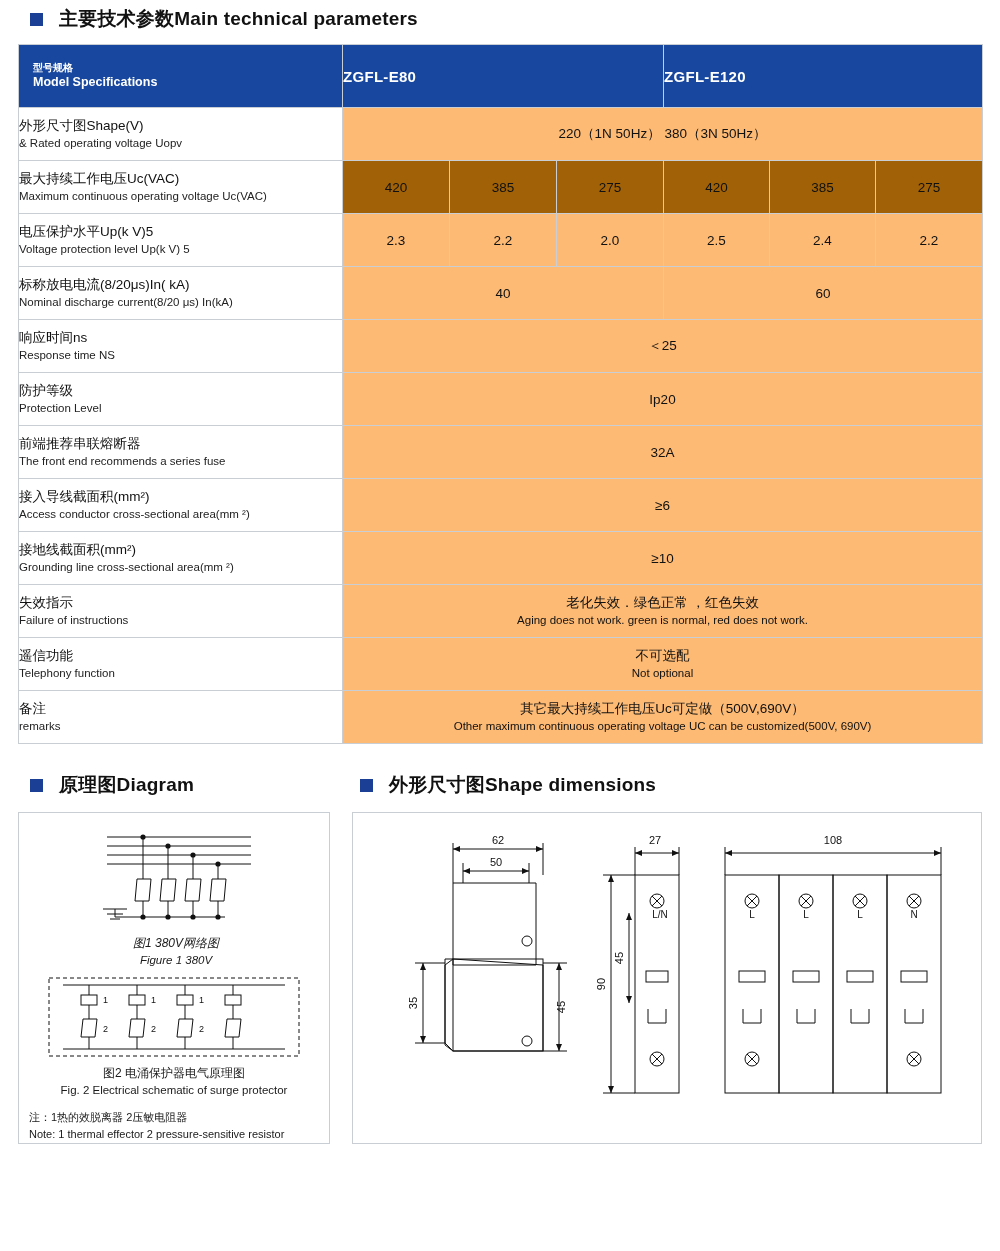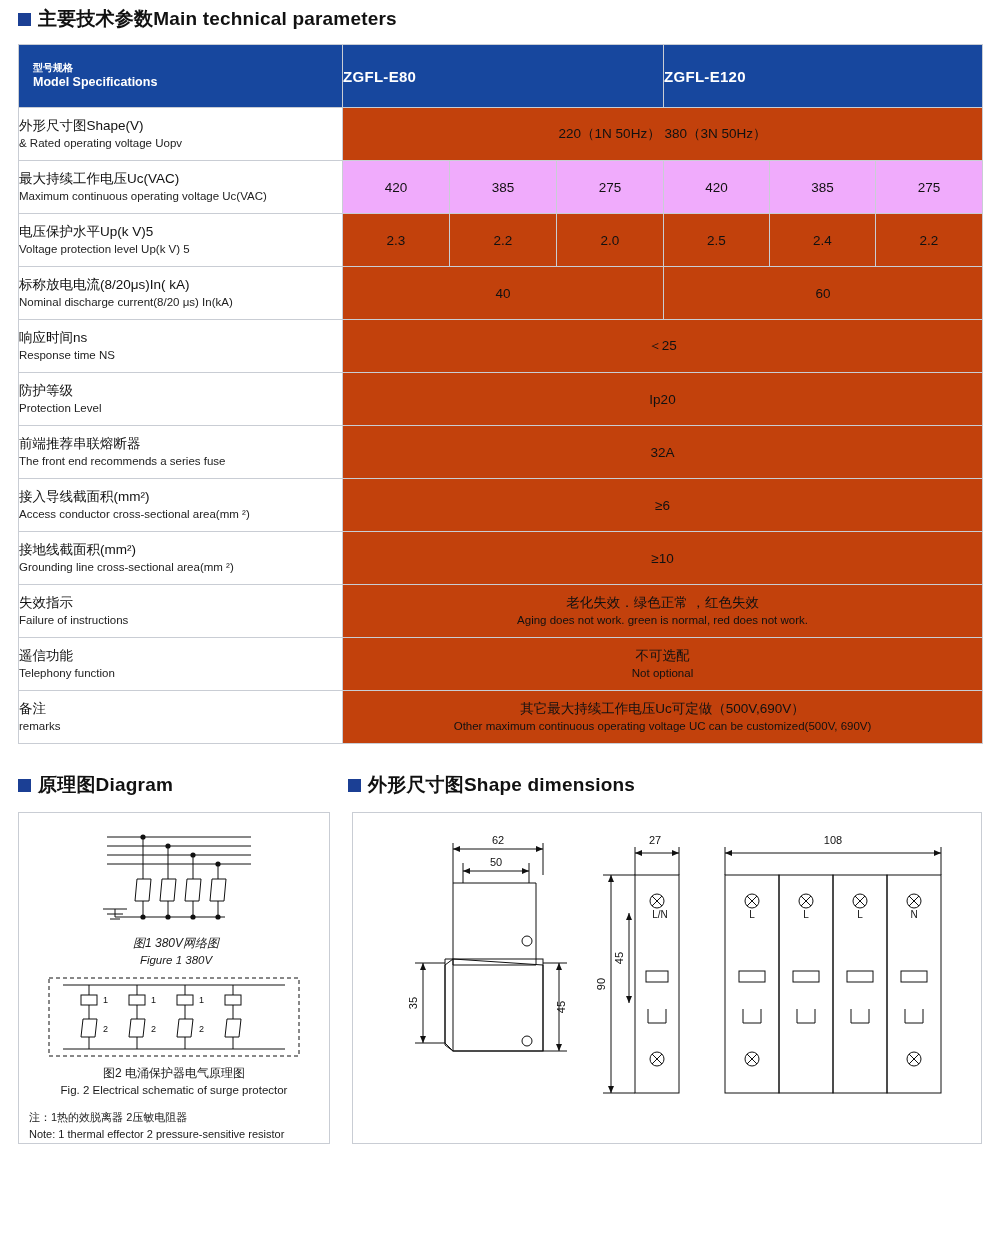--- a/index.html
+++ b/index.html
@@ -20,22 +20,22 @@
     height: 1251px;
     position: relative;
     box-sizing: border-box;
     padding: 0 18px;
   }
 
   
   .section-head {
     display: flex;
     align-items: center;
-    gap: 7px;
-    margin: 6px 0 12px 0;
+    gap: 16px;
+    margin: 6px 0 12px 12px;
   }
   .sq {
     width: 13px;
     height: 13px;
     background: #1b3f94;
     display: inline-block;
     flex: 0 0 auto;
   }
   .section-title {
     font-size: 19px;
@@ -93,33 +93,33 @@
   }
   .lab .en {
     font-size: 11.5px;
     color: #222;
     line-height: 1.4;
     white-space: nowrap;
   }
   .val {
     text-align: center;
     font-size: 13.5px;
-    background: #c2410c;
+    background: #fdba74;
     color: #111;
     height: 52px;
   }
   .val .cn2 {
     font-size: 13.5px;
     line-height: 1.45;
   }
   .val .en2 {
     font-size: 11.5px;
     line-height: 1.45;
   }
-  tr.alt .val { background:#f0abfc; }
+  tr.alt .val { background:#a16207; }
 
   
   .bottom-heads {
     display: flex;
     margin-top: 22px;
   }
   .bottom-heads .h1 { width: 330px; }
   .panels {
     display: flex;
     gap: 22px;

